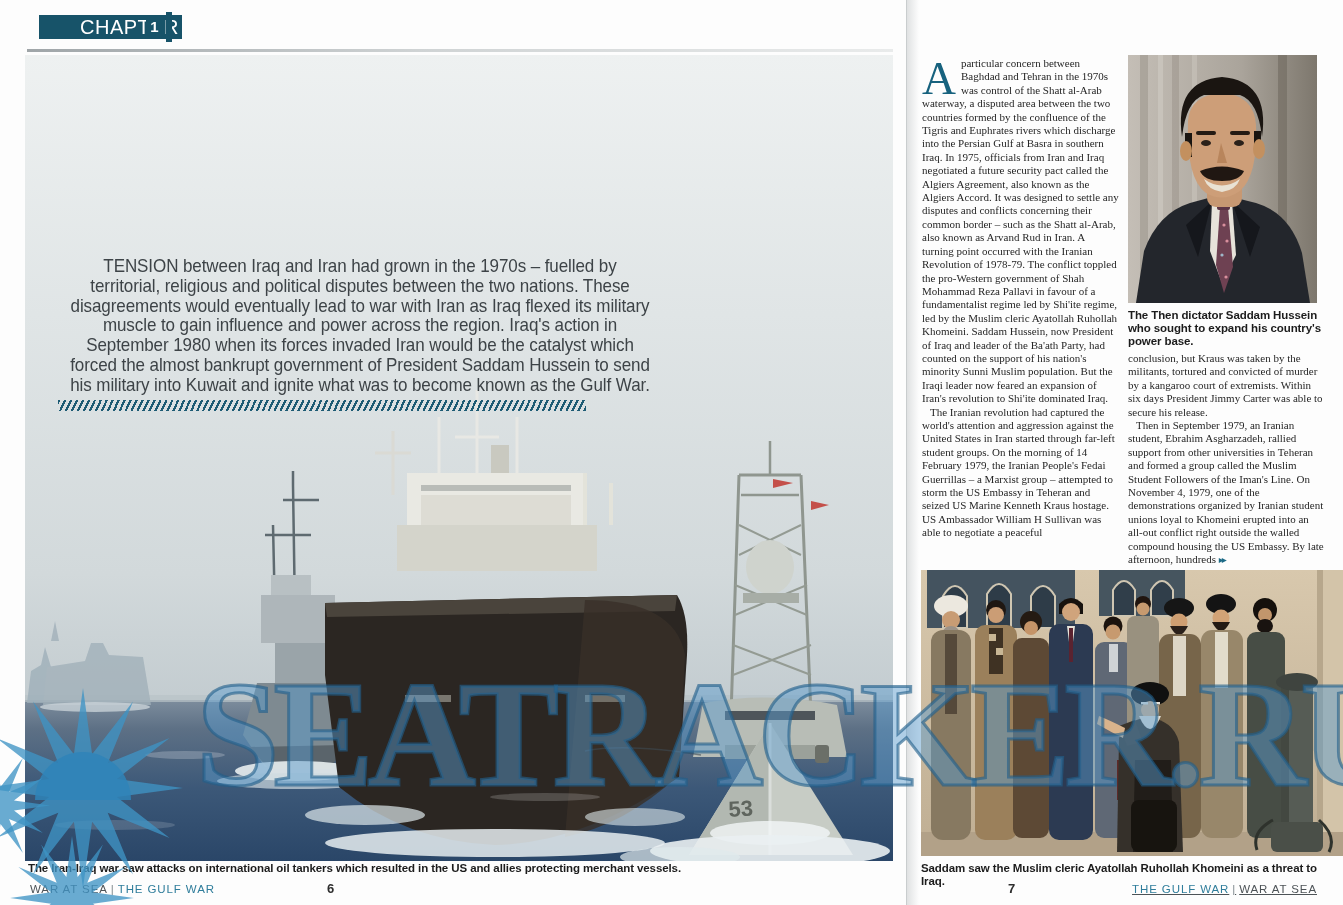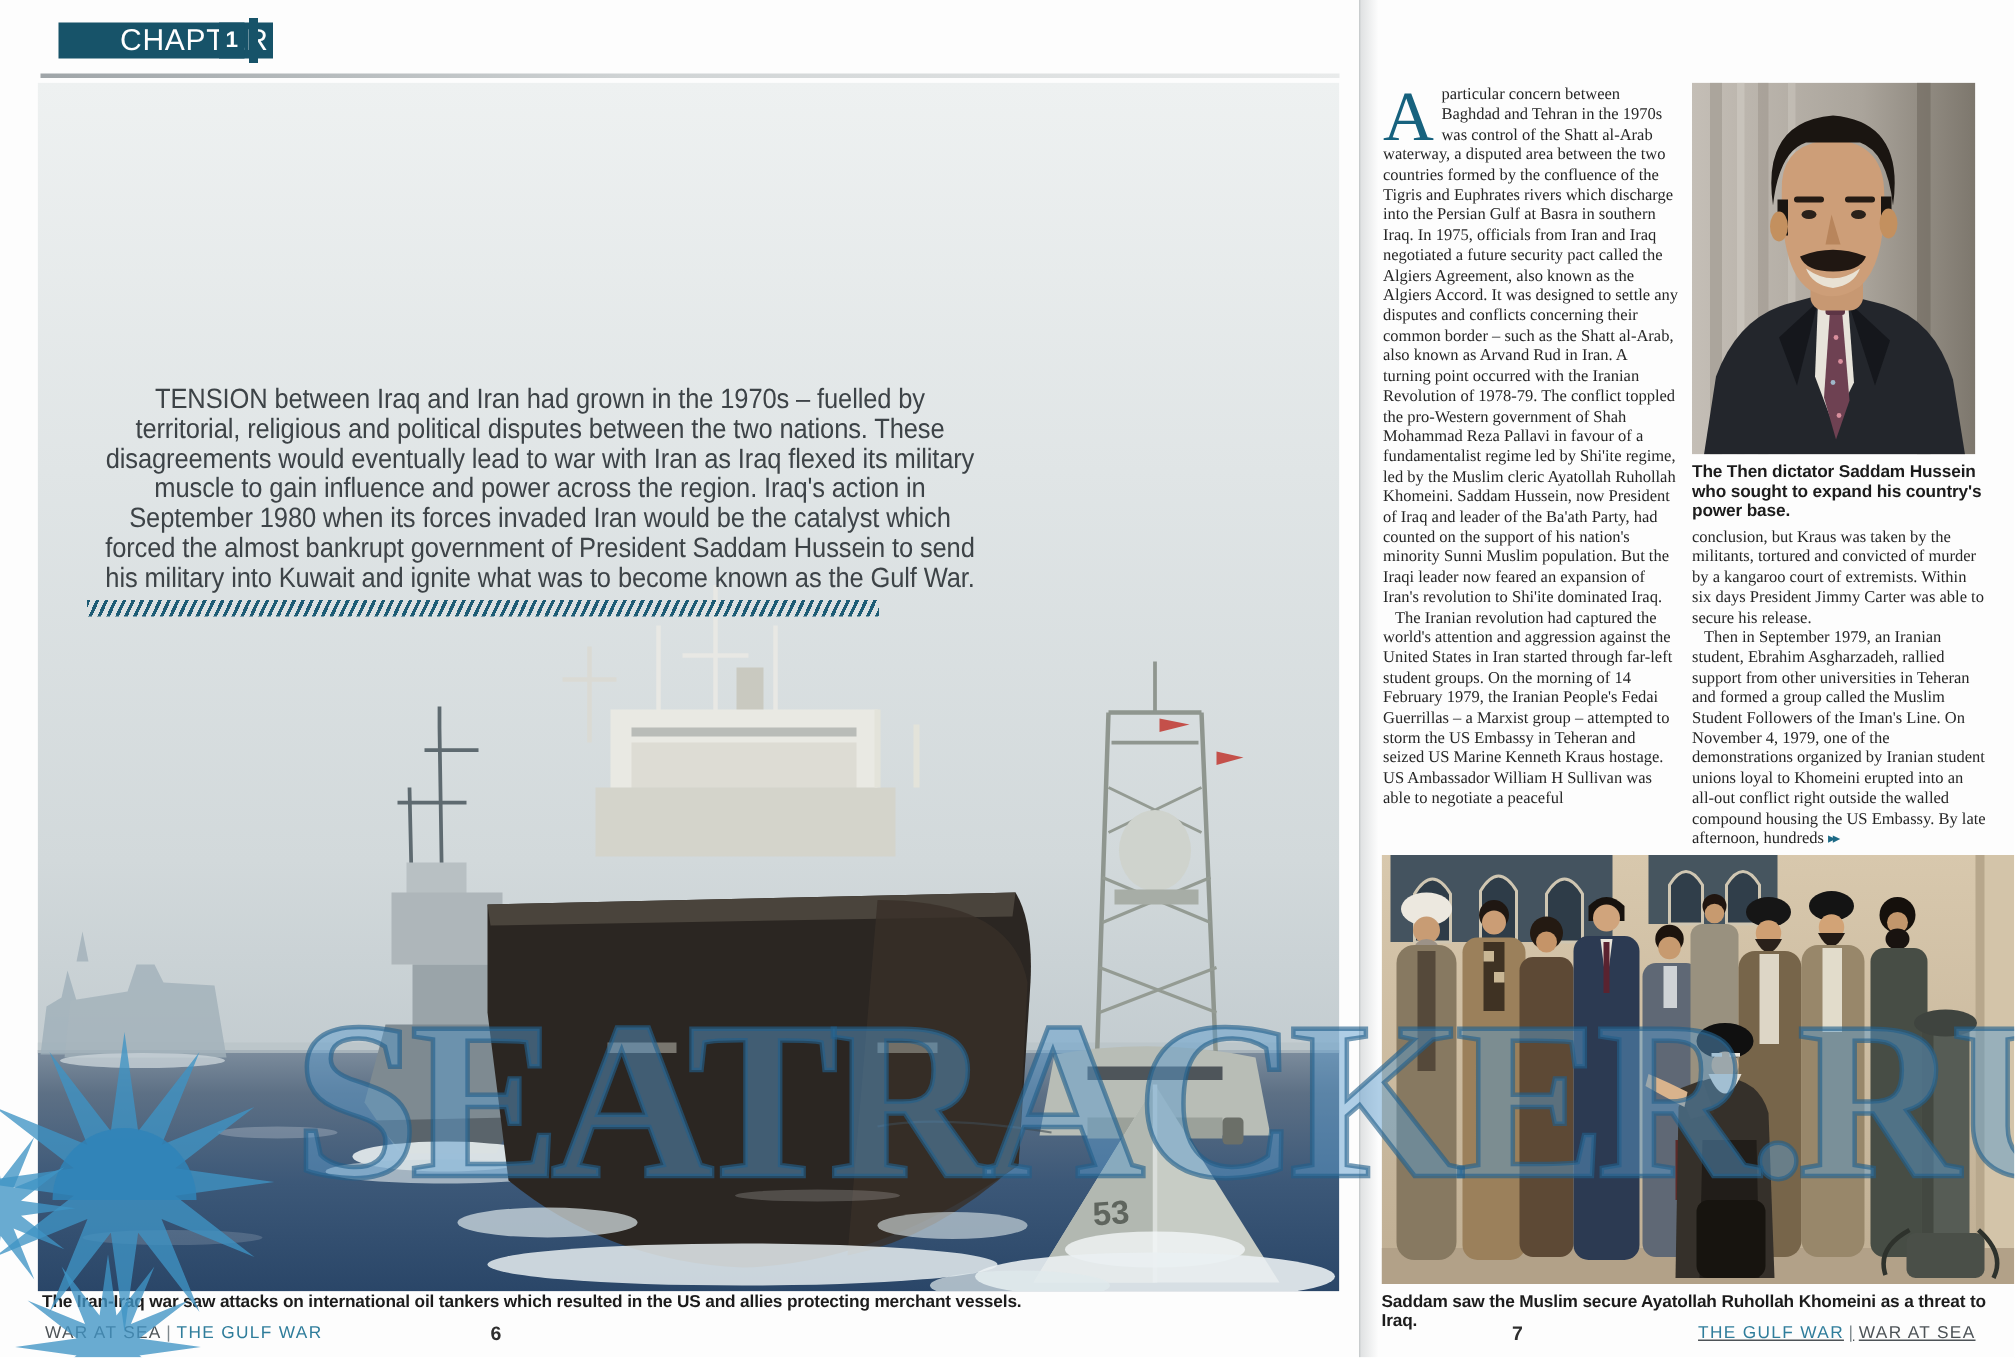--- a/index.html
+++ b/index.html
@@ -321,21 +321,21 @@
 
       <g>
         <rect x="360" y="112" width="32" height="160" fill="#565c55"></rect>
         <rect x="360" y="112" width="8" height="160" fill="#434841"></rect>
         <ellipse cx="376" cy="112" rx="21" ry="9" fill="#3f443f"></ellipse>
         <rect x="350" y="252" width="52" height="30" rx="6" fill="#4a4f48"></rect>
         <path d="M352,250 Q330,262 336,280 M398,250 Q416,266 408,282" stroke="#2e322c" stroke-width="3" fill="none"></path>
       </g>
     </svg>
   </div>
-  <div class="caption right-caption">Saddam saw the Muslim secure Ayatollah Ruhollah Khomeini as a threat to Iraq.</div>
+  <div class="caption right-caption">Saddam saw the Muslim cleric Ayatollah Ruhollah Khomeini as a threat to Iraq.</div>
 
   <div class="caption left-caption">The Iran-Iraq war saw attacks on international oil tankers which resulted in the US and allies protecting merchant vessels.</div>
 
   <div class="footer footer-left">
     <span>WAR AT SEA</span><span class="sep">|</span><span class="teal">THE GULF WAR</span>
   </div>
   <div class="pagenum pagenum-6">6</div>
 
   <div class="pagenum pagenum-7">7</div>
   <div class="footer footer-right">

